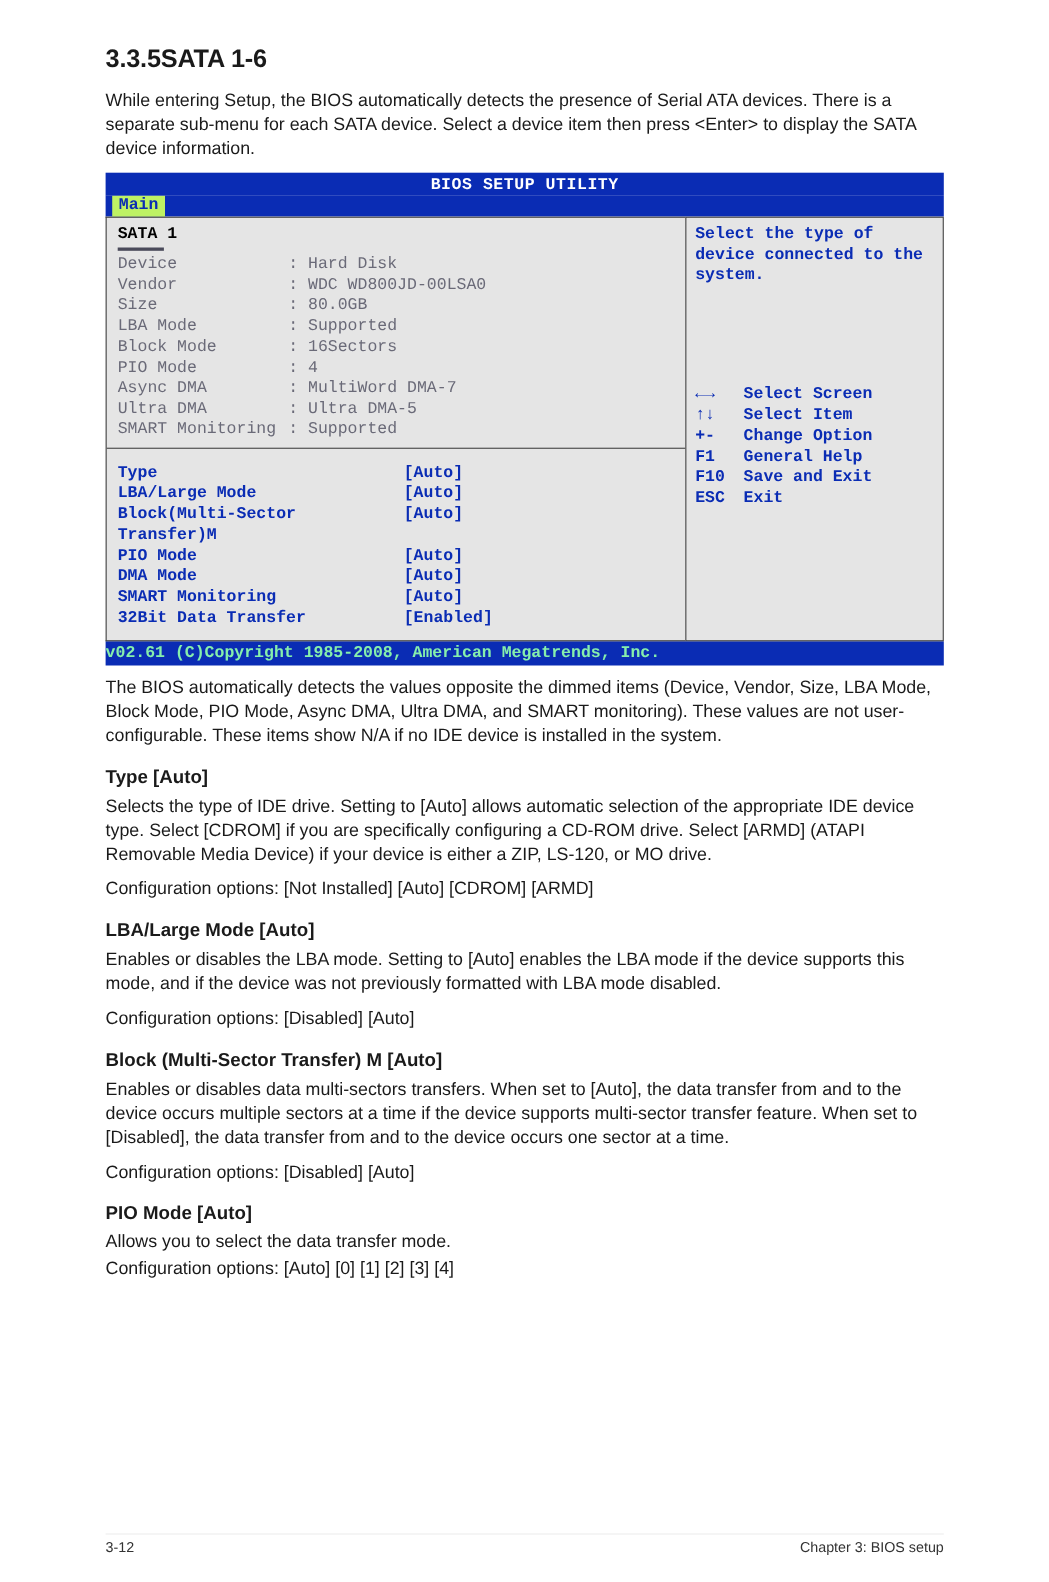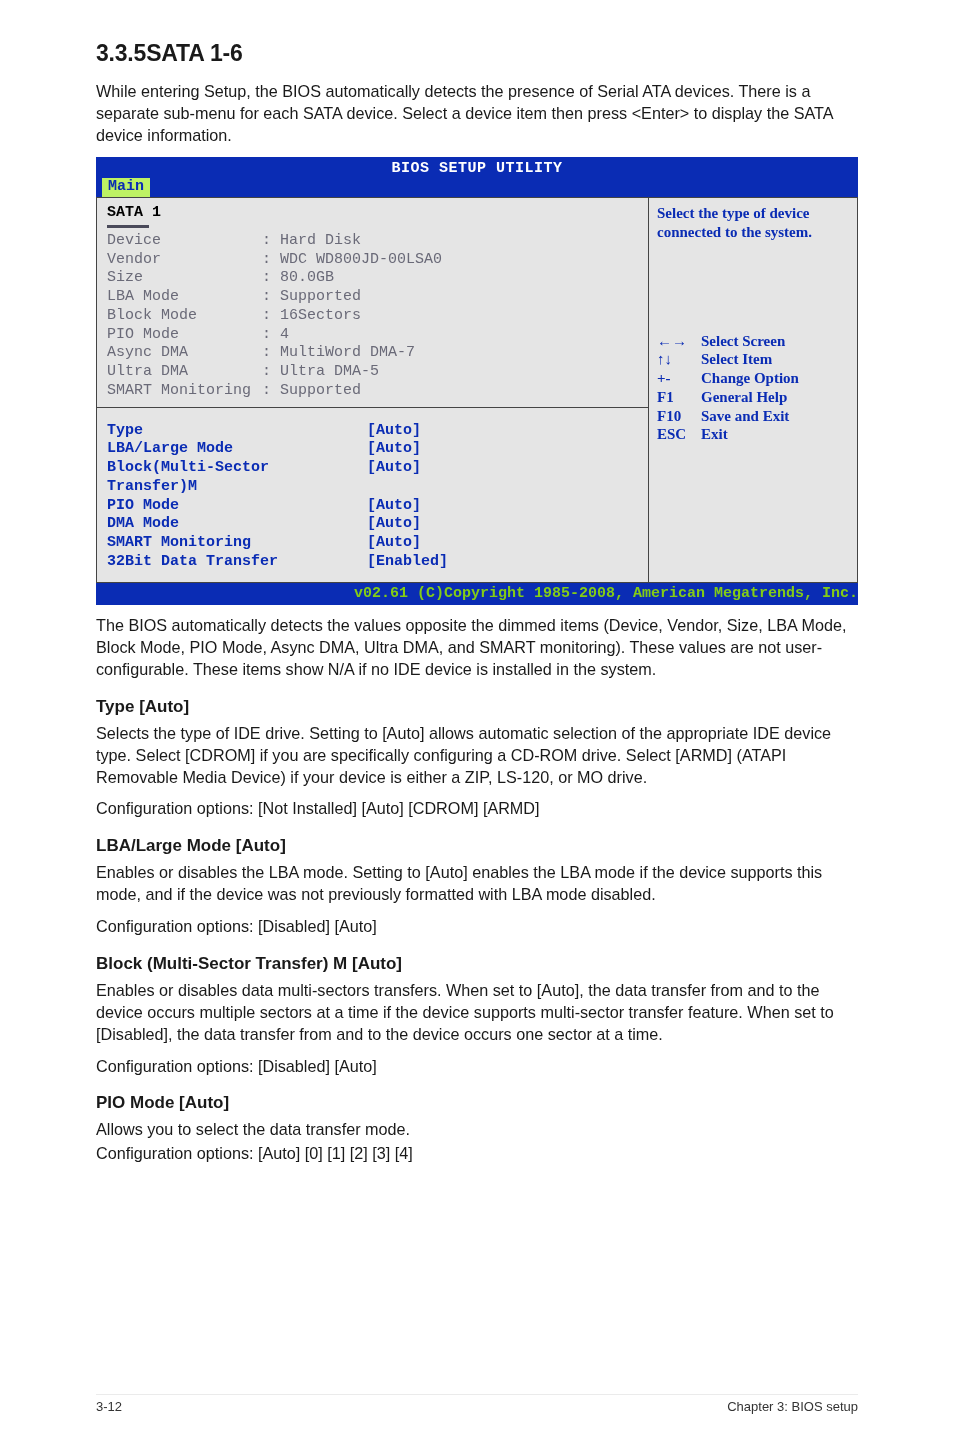--- a/index.html
+++ b/index.html
@@ -62,26 +62,25 @@
     background: #e5e5e5;
   }
   .bios-left {
     flex: 1;
     border-top: 1px solid #444;
     border-left: 1px solid #444;
     border-bottom: 1px solid #444;
     padding: 6px 10px 10px 10px;
   }
   .bios-right {
-    width: 210px;
+    width: 235px;
     border: 1px solid #444;
     padding: 6px 8px 8px 8px;
     color: #0a2cb4;
     font-weight: 700;
-    font-family: Liberation Serif, serif;
   }
   .bios-left .panel-title {
     color: #000;
     font-weight: 700;
     margin-bottom: 2px;
   }
   .panel-rule {
     height: 3px;
     width: 42px;
     background: #4a4a5a;
@@ -97,22 +96,22 @@
     border-top: 1px solid #444;
     margin: 6px -10px 0 -10px;
   }
   .hotkeys { margin-top: 90px; color: #0a2cb4; }
   .hotkey-row { display: flex; }
   .hotkey-key { width: 44px; font-weight: 700; }
   .hotkey-desc { font-weight: 700; }
 
   .bios-footer {
     background: #0a2cb4;
-    color: #84cc16;
-    text-align: right;
+    color: #86efac;
+    text-align: left;
     padding: 2px 0;
     font-weight: 700;
   }
 
   .page-footer {
     position: absolute;
     left: 96px;
     right: 96px;
     bottom: 24px;
     display: flex;

